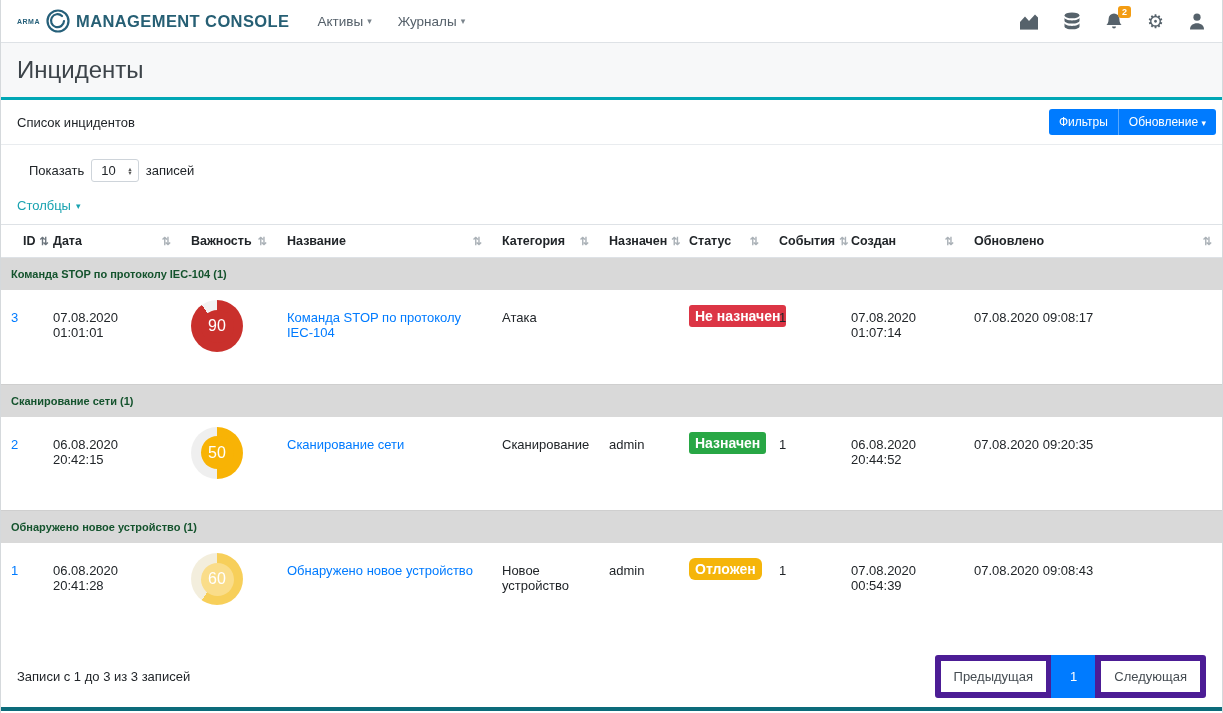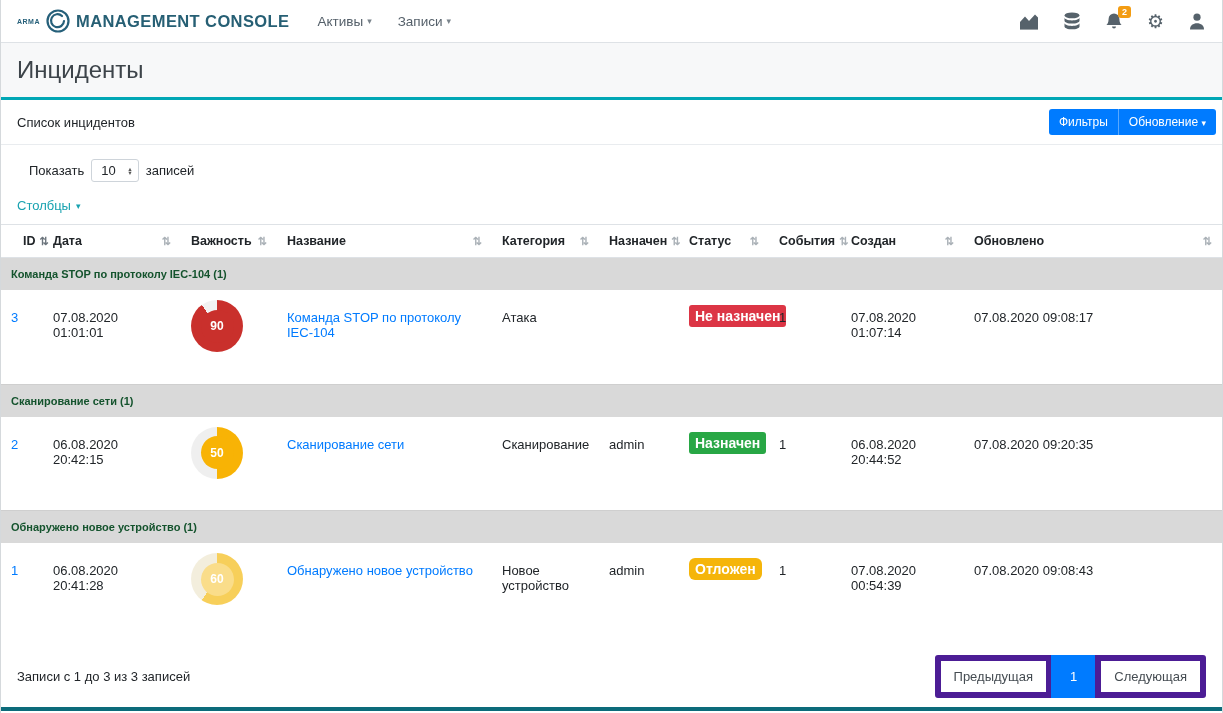--- a/index.html
+++ b/index.html
@@ -106,21 +106,21 @@
   tr.data-row td.badge-cell { padding-top:18px; }
   a.link { color:#007bff; text-decoration:none; cursor:pointer; }
   
   .donut {
     width:52px; height:52px; border-radius:50%;
     display:flex; align-items:center; justify-content:center;
   }
   .donut-hole {
     width:33px; height:33px; border-radius:50%;
     display:flex; align-items:center; justify-content:center;
-    color:#fff; font-size:12px; font-weight:bold;
+    color:#fff; font-size:16px; font-weight:normal;
   }
   .badge {
     color:#fff; font-size:14px; font-weight:bold;
     padding:3px 6px; border-radius:3px; white-space:nowrap;
   }
   
   .footer-row {
     display:flex; align-items:center; justify-content:space-between;
     padding:18px 16px; font-size:13px;
   }
@@ -151,21 +151,21 @@
         </svg>
       </span>
       <span class="brand-text">MANAGEMENT CONSOLE</span>
     </div>
     <div class="nav-menus">
       <span class="nav-menu">
         <span>Активы</span>
         <span class="caret">▾</span>
       </span>
       <span class="nav-menu">
-        <span>Записи</span>
+        <span>Журналы</span>
         <span class="caret">▾</span>
       </span>
     </div>
     <div class="nav-icons">
       <span class="nav-icon">
         <svg class="ic" width="20" height="18" viewBox="0 0 20 18" fill="#56626b">
           <path d="M1 16 V10 L6 4.5 L10 9 L16 2.5 L19 5.5 V16 Z"></path>
           <rect x="1" y="16" width="18" height="1.6"></rect>
         </svg>
       </span>

